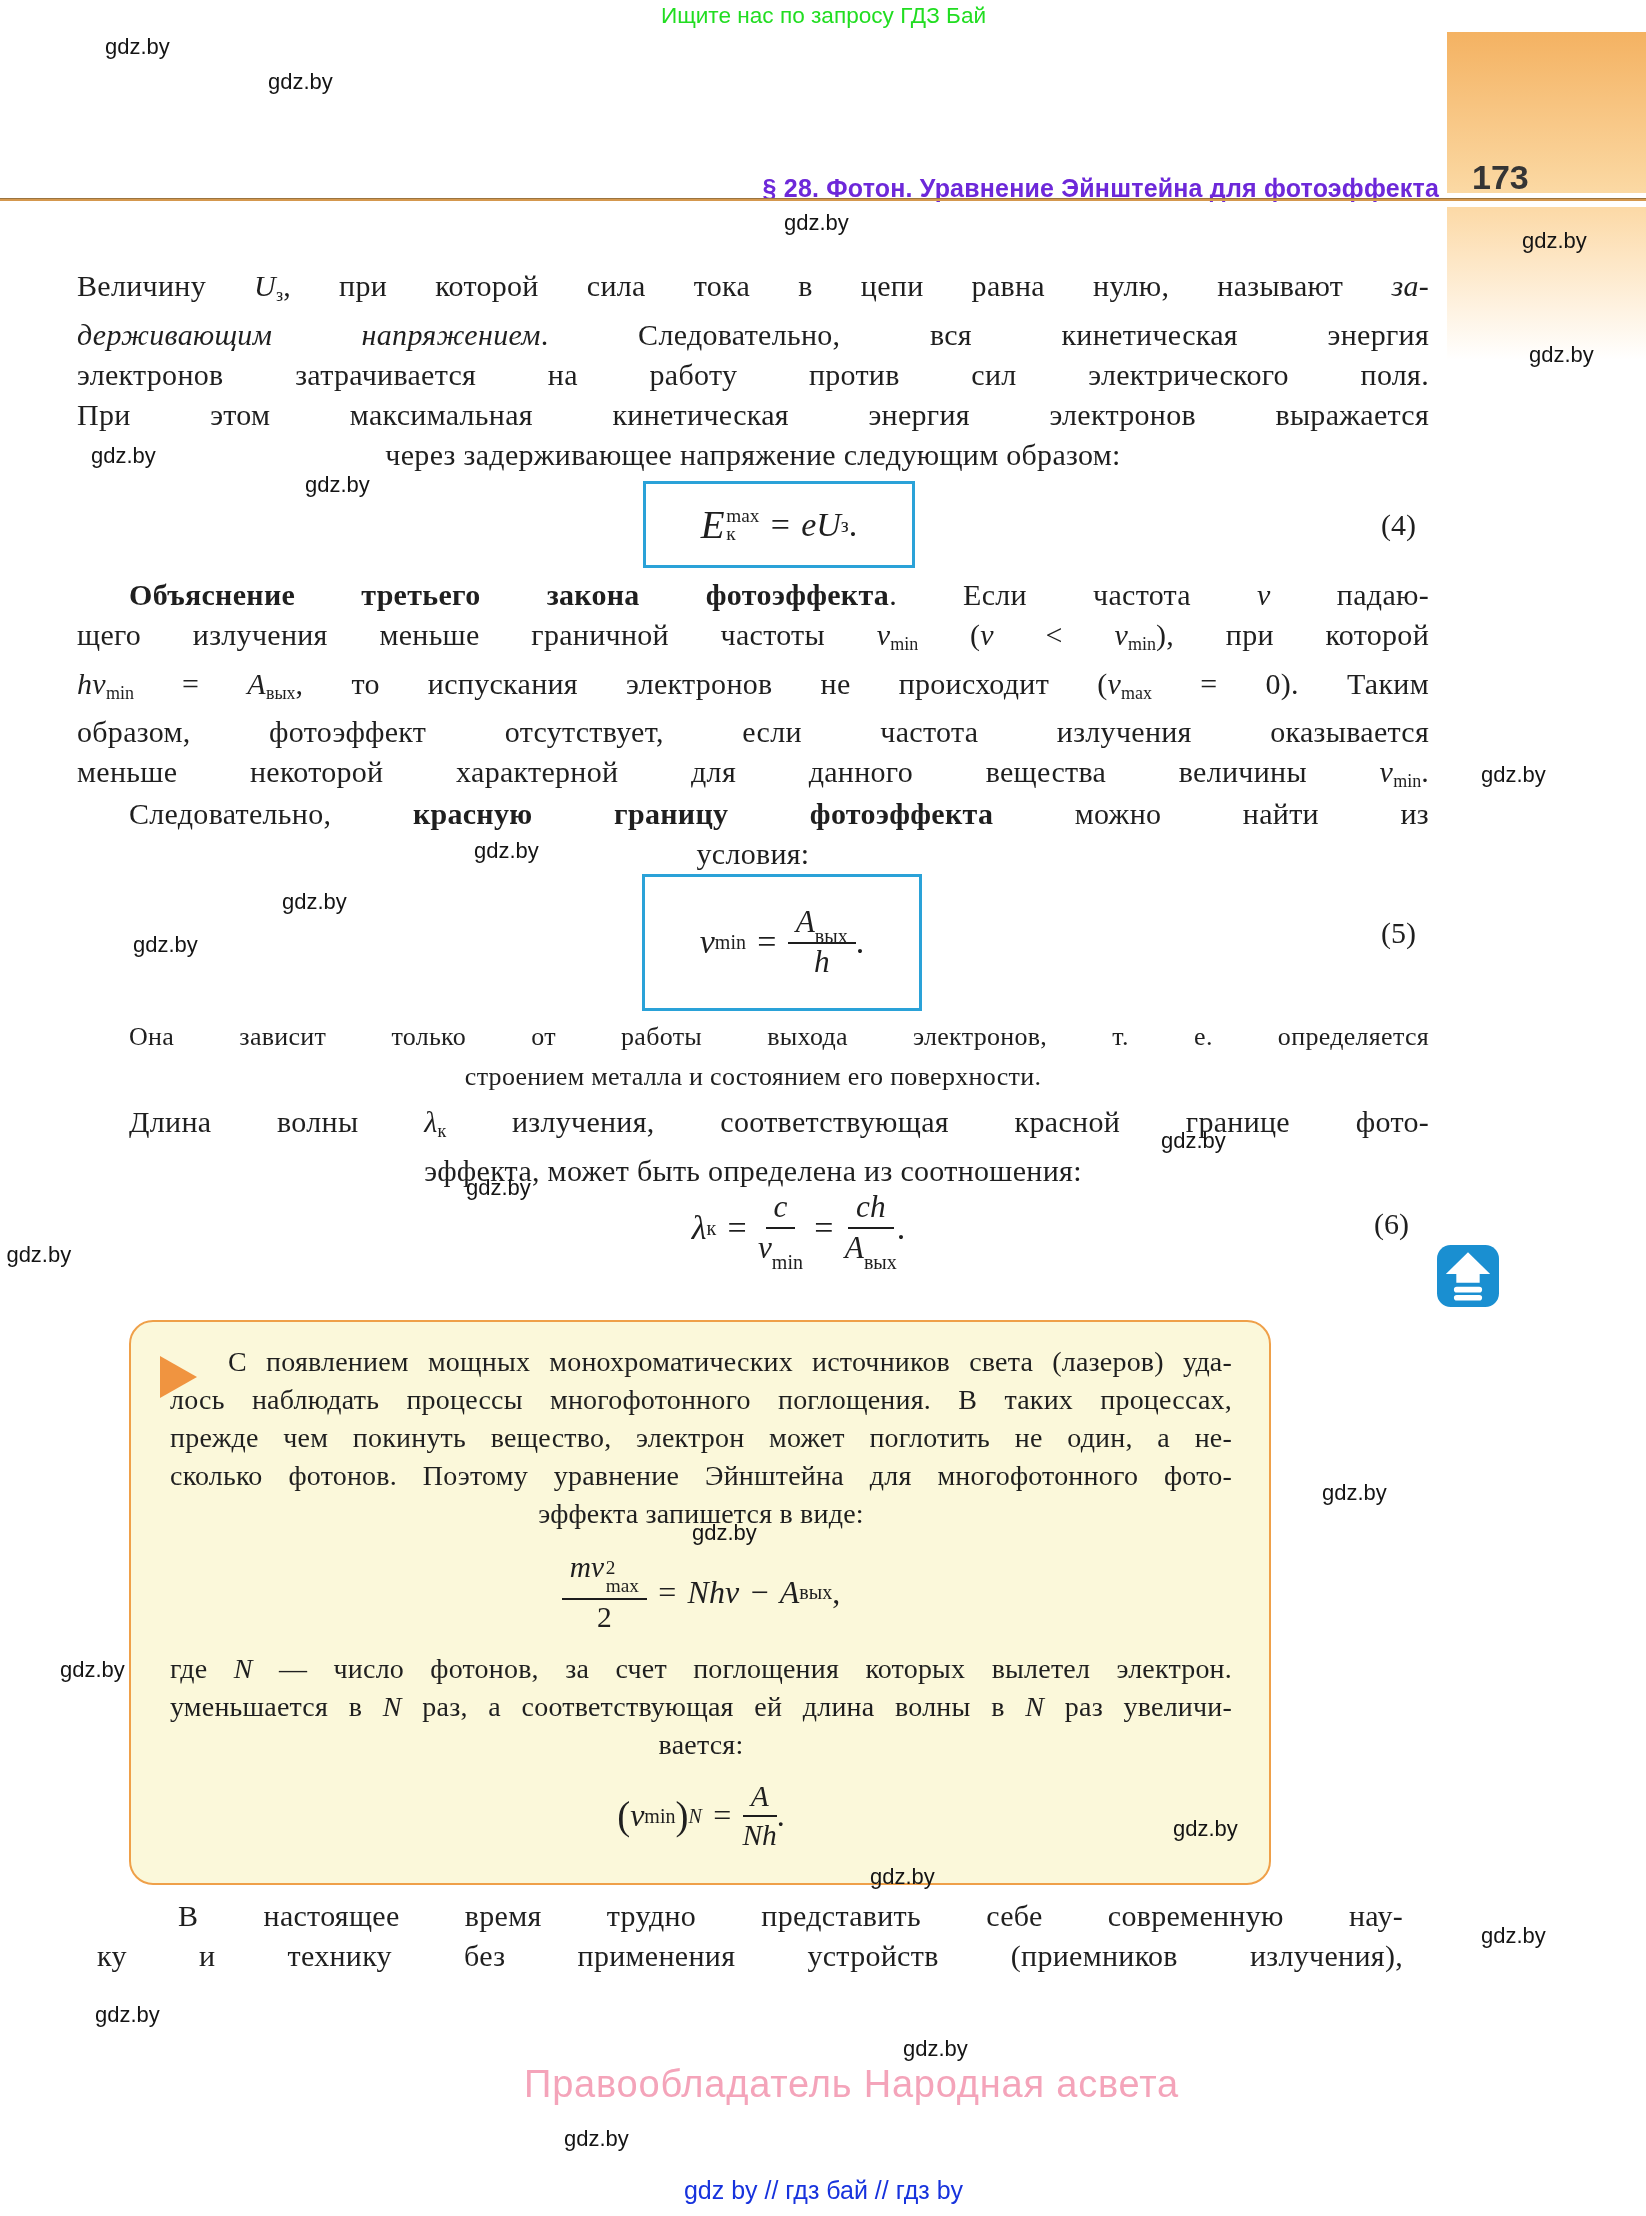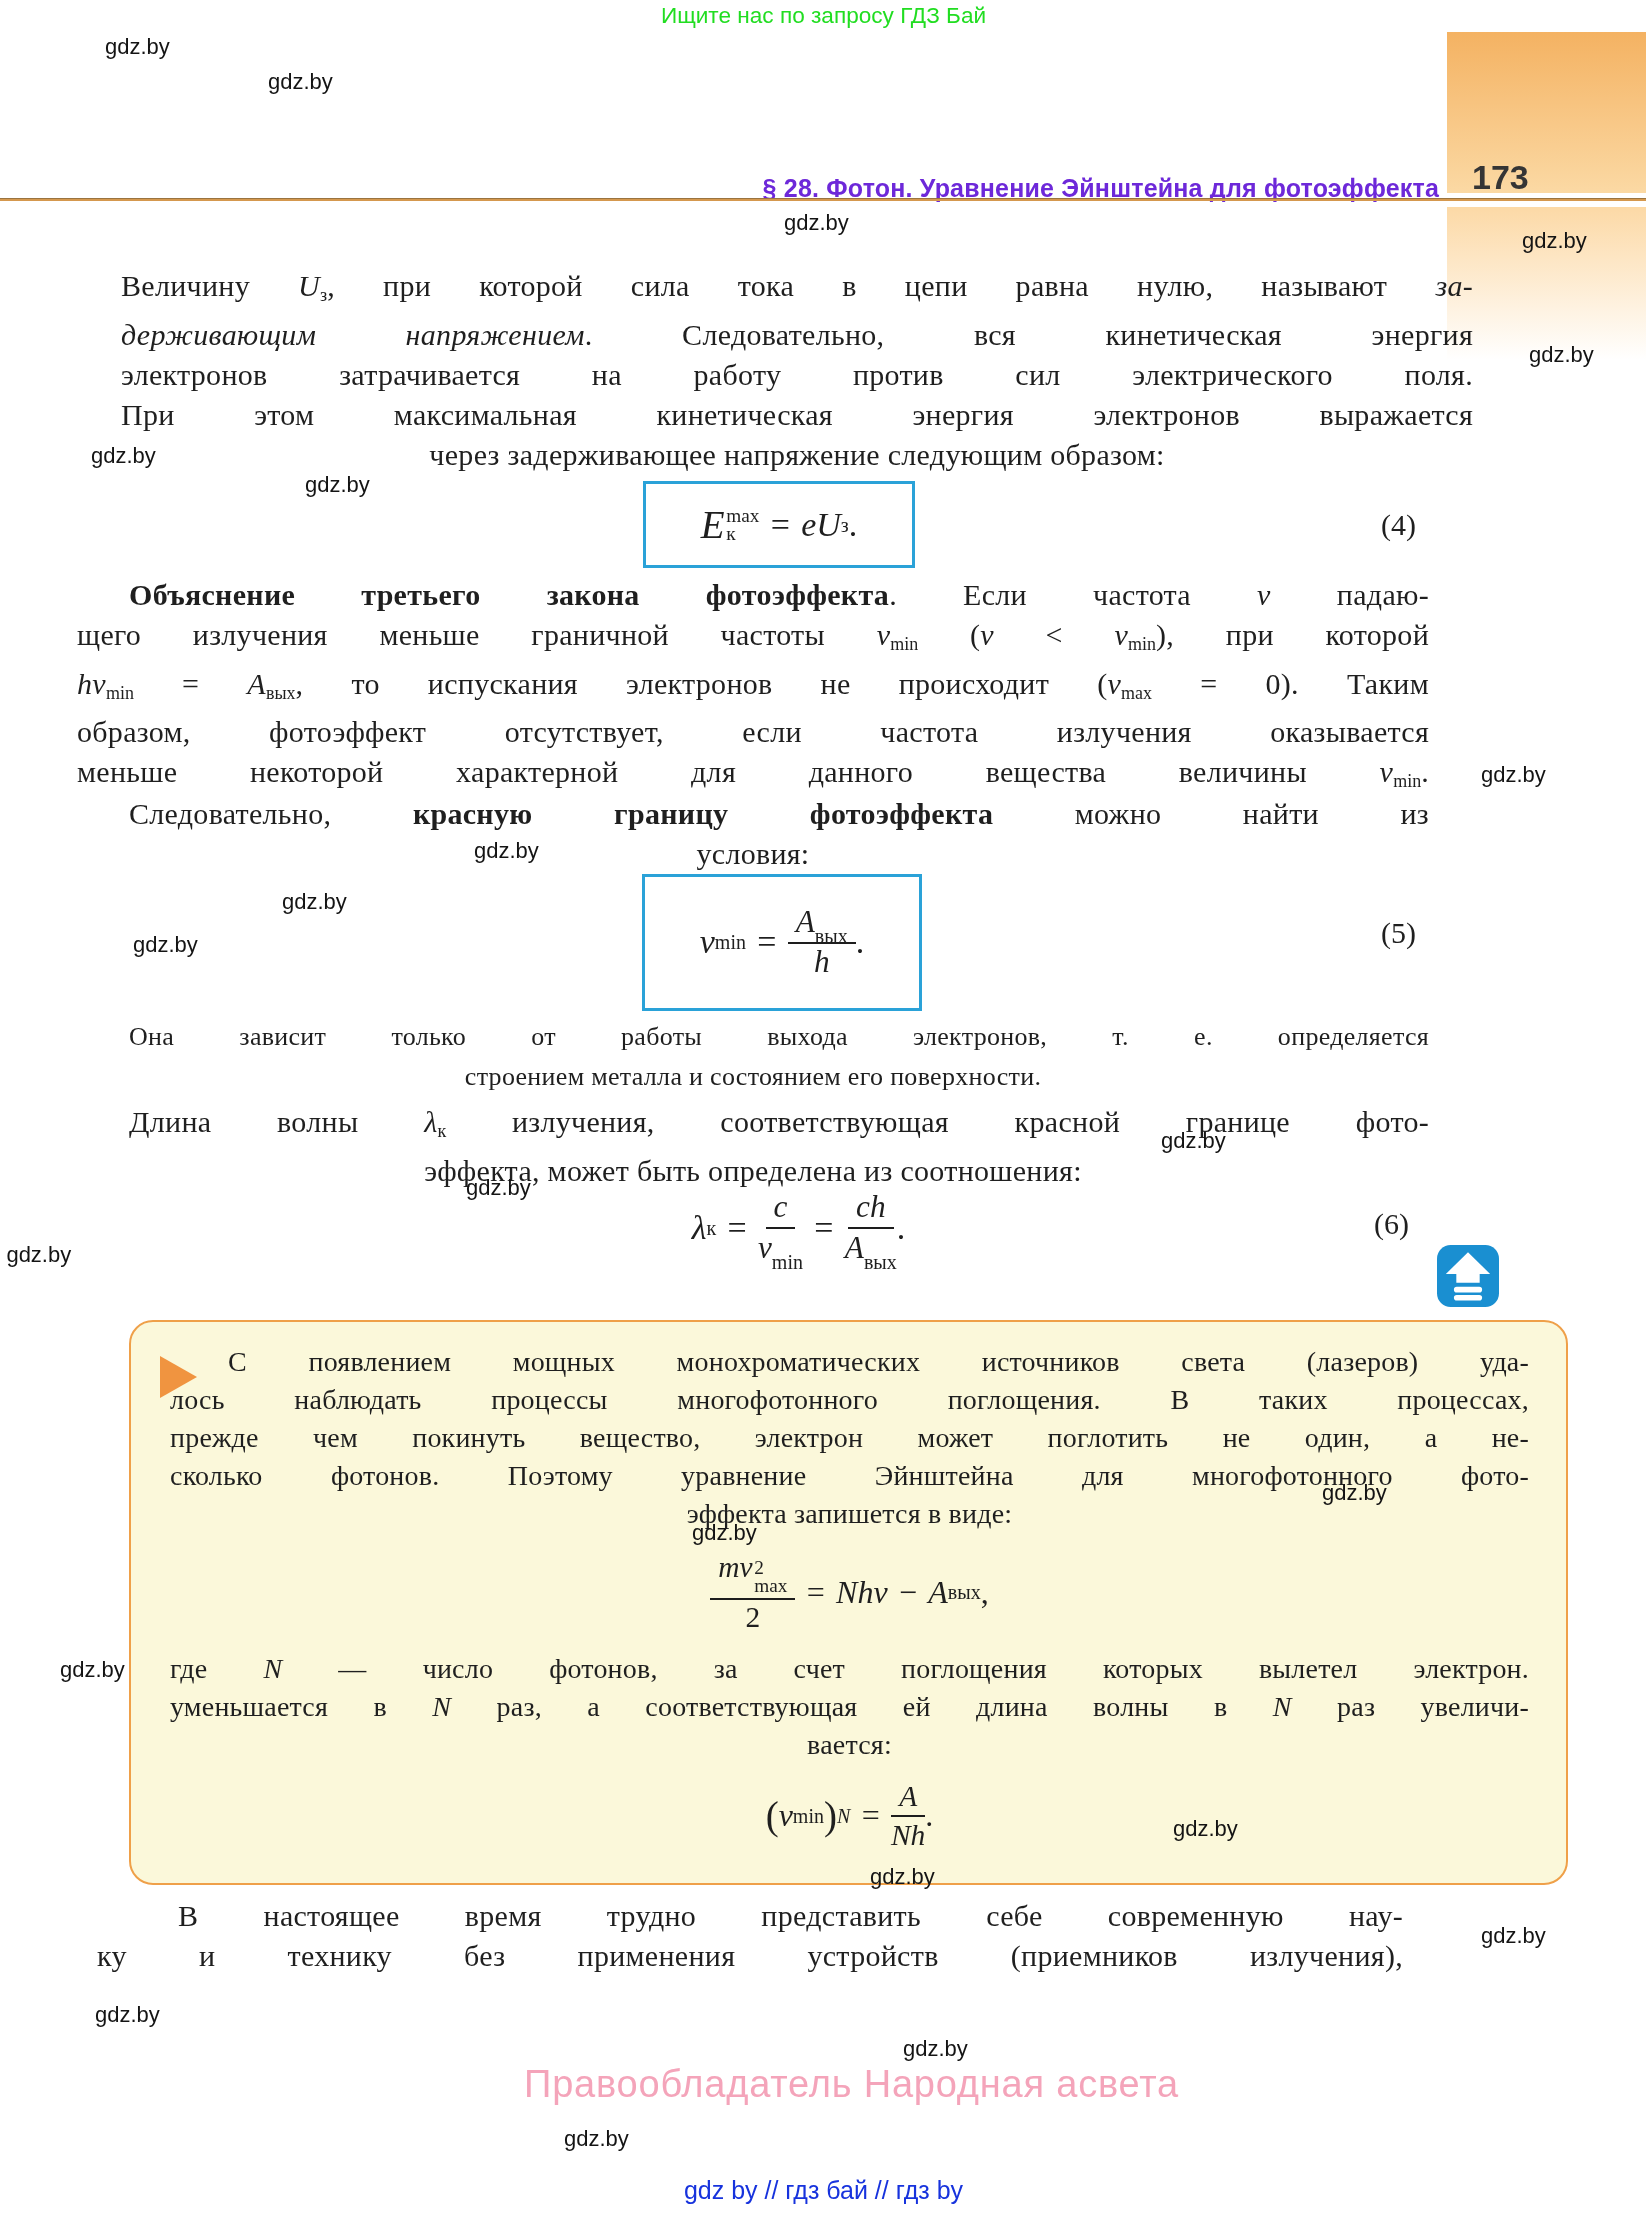--- a/index.html
+++ b/index.html
@@ -42,21 +42,21 @@
   .supsub{display:inline-flex;flex-direction:column;align-items:flex-start;font-style:normal;
           font-size:19.3px;line-height:17.7px;margin-left:1.6px;vertical-align:-9.7px;}
   .frac{display:inline-flex;flex-direction:column;align-items:center;vertical-align:middle;
         font-size:0.92em;line-height:1.05;}
   .frac .num{border-bottom:2.4px solid #1d1d1d;padding:0 8px 3.2px;}
   .frac .den{padding-top:2.4px;}
   .fnum{position:absolute;font-size:30px;font-style:normal;}
   .fblock{position:absolute;display:flex;align-items:center;justify-content:center;}
 
   
-  .callout{position:absolute;left:129px;top:1320px;width:1439px;box-sizing:border-box;
+  .callout{position:absolute;left:129px;top:1320px;width:1142px;box-sizing:border-box;
     background:#fbf8da;border:2.4px solid #efa049;border-radius:24px;
     padding:21px 37px 17.7px 39px;}
   .callout .ctext{font-size:28px;line-height:38px;letter-spacing:0.2px;}
   .tri{position:absolute;left:29px;top:34px;width:0;height:0;
     border-left:37px solid #f09440;border-top:21px solid transparent;border-bottom:21px solid transparent;}
   .cformula{display:flex;align-items:center;justify-content:center;margin:8px 0 6.4px;}
 
   
   .up-icon{position:absolute;left:1437px;top:1245px;width:62px;height:62px;cursor:pointer;}
 
@@ -72,21 +72,21 @@
 <div class="page">
 
   <div class="green-banner">Ищите нас по запросу ГДЗ Бай</div>
 
   <div class="orange-box1"></div>
   <div class="orange-box2"></div>
   <div class="header-title">§ 28. Фотон. Уравнение Эйнштейна для фотоэффекта</div>
   <div class="page-number">173</div>
   <div class="rule"></div>
 
-  <div class="para" style="left: 77px; top: 266px; width: 1352px; font-size: 30px; line-height: 40px; margin-left: 44px;">
+  <div class="para" style="left: 77px; top: 266px; width: 1352px; font-size: 30px; line-height: 40px;">
       <div class="tline just"><span>Величину </span><span class="it">U</span><span class="sb">з</span><span>, при которой сила тока в цепи равна нулю, называют </span><span class="it">за-</span></div>
       <div class="tline just"><span class="it">держивающим напряжением</span><span>. Следовательно, вся кинетическая энергия</span></div>
       <div class="tline just"><span>электронов затрачивается на работу против сил электрического поля.</span></div>
       <div class="tline just"><span>При этом максимальная кинетическая энергия электронов выражается</span></div>
       <div class="tline"><span>через задерживающее напряжение следующим образом:</span></div>
     </div>
 
   <div class="fbox" style="left:643px;top:481px;width:266px;height:81px;">
     <div class="formula">
       <span style="font-size:39px;">E</span>

